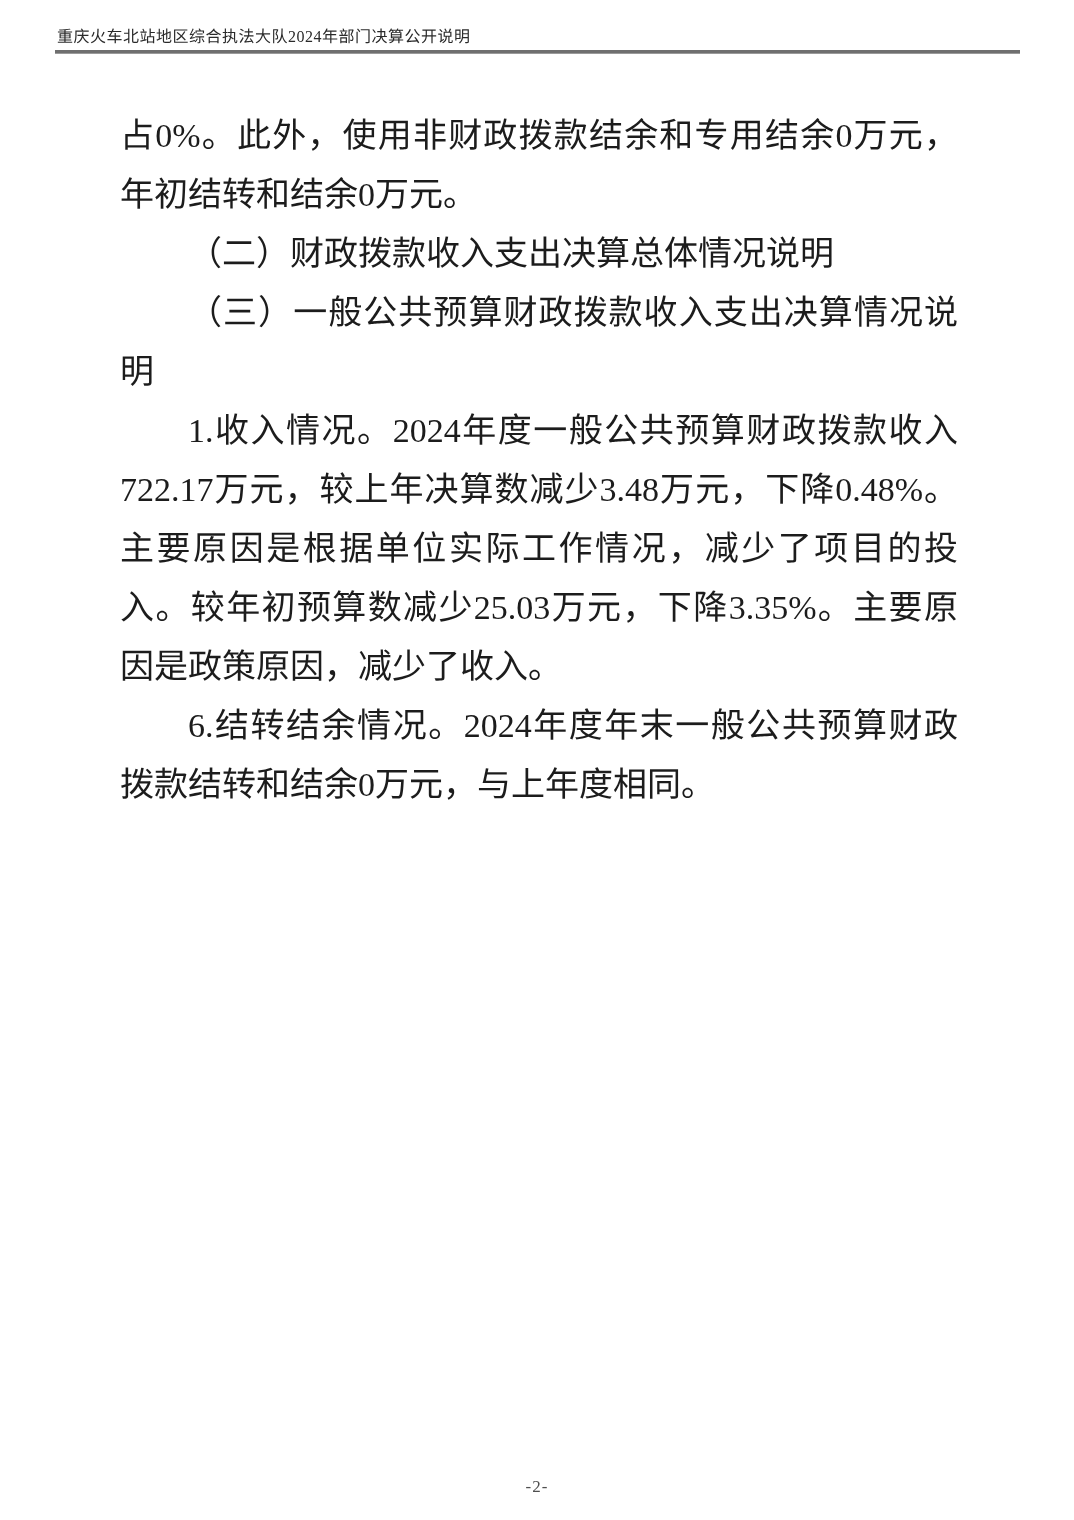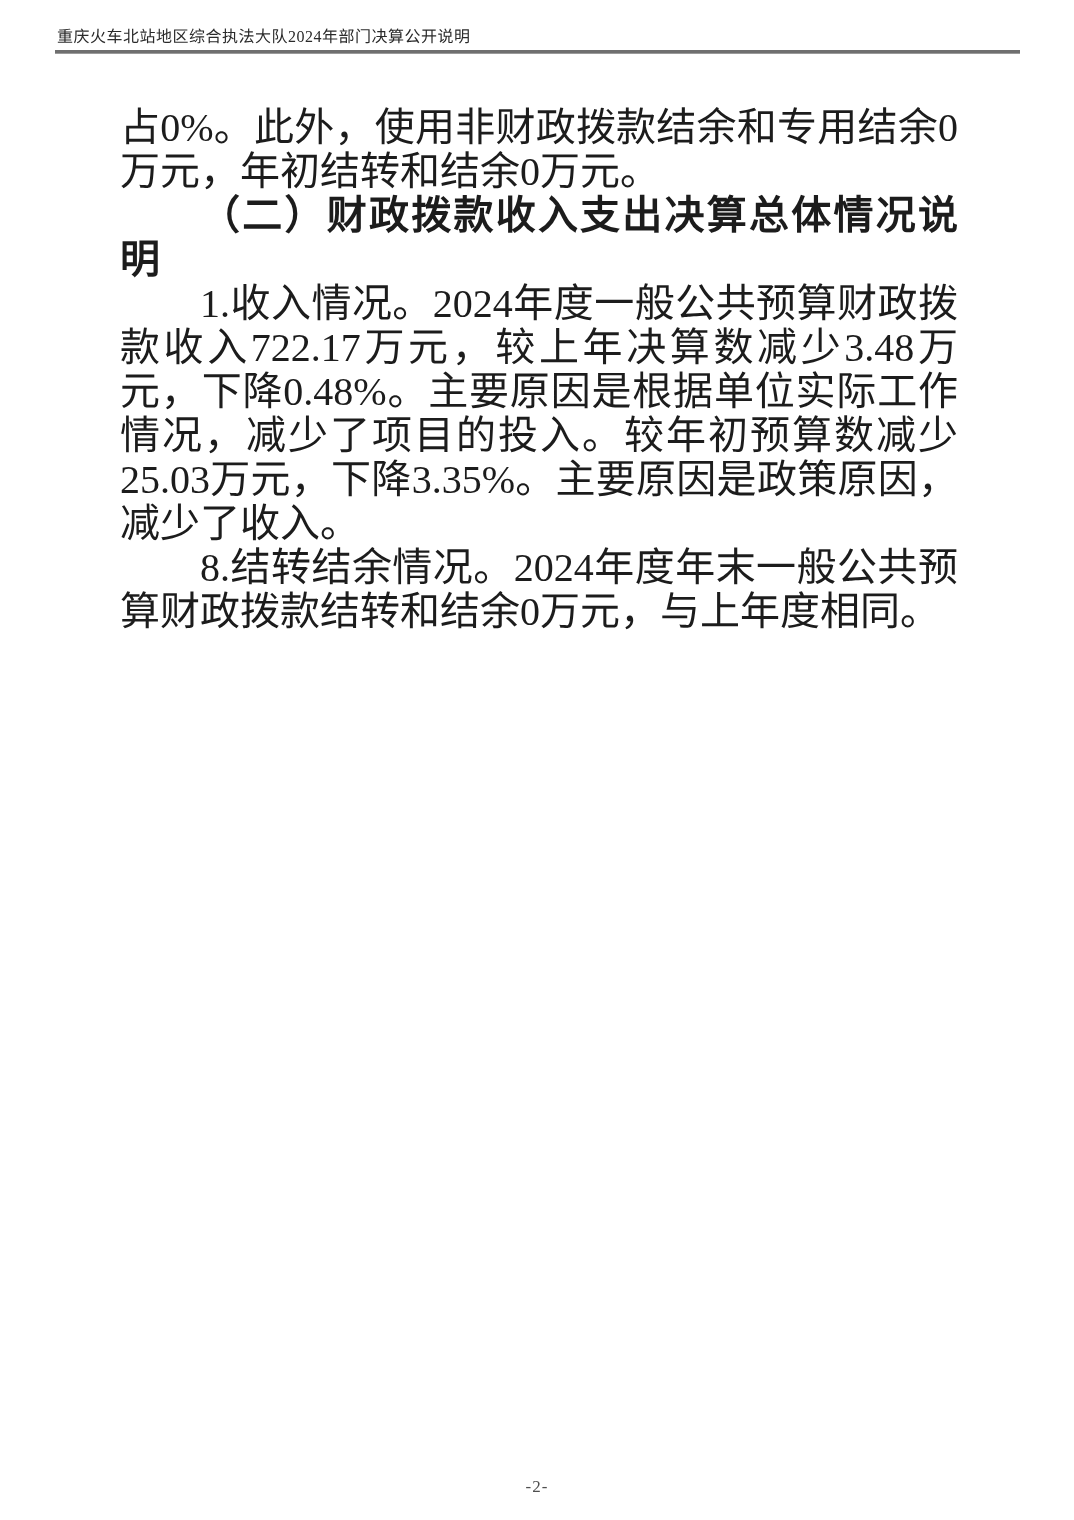--- a/index.html
+++ b/index.html
@@ -32,36 +32,36 @@
     width: 965px;
     height: 3px;
     background: #6f6f6f;
     border-bottom: 1px solid #9a9a9a;
   }
   .doc-body {
     position: absolute;
     left: 120px;
     top: 106px;
     width: 838px;
-    font-size: 40px;
-    line-height: 44px;
+    font-size: 34px;
+    line-height: 59px;
     color: #1c1c1c;
     text-align: justify;
     text-justify: inter-character;
   }
   .doc-body p {
     margin: 0;
     padding: 0;
     text-indent: 2em;
   }
   .doc-body p.no-indent {
     text-indent: 0;
   }
   .doc-body p.section-heading {
-    font-weight: 700;
+    font-weight: 400;
   }
   .doc-footer {
     position: absolute;
     left: 0;
     top: 1477px;
     width: 100%;
     text-align: center;
     font-size: 17px;
     color: #4f4f4f;
     letter-spacing: 1px;
@@ -72,21 +72,22 @@
 
 <div class="page">
 
   <div class="doc-header">重庆火车北站地区综合执法大队2024年部门决算公开说明</div>
 
   <div class="header-rule"></div>
 
   <div class="doc-body">
     <p class="no-indent">占0%。此外，使用非财政拨款结余和专用结余0万元，年初结转和结余0万元。</p>
     <p class="section-heading">（二）财政拨款收入支出决算总体情况说明</p>
+    <p class="section-heading">（三）一般公共预算财政拨款收入支出决算情况说明</p>
     <p>1.收入情况。2024年度一般公共预算财政拨款收入722.17万元，较上年决算数减少3.48万元，下降0.48%。主要原因是根据单位实际工作情况，减少了项目的投入。较年初预算数减少25.03万元，下降3.35%。主要原因是政策原因，减少了收入。</p>
-    <p>8.结转结余情况。2024年度年末一般公共预算财政拨款结转和结余0万元，与上年度相同。</p>
+    <p>6.结转结余情况。2024年度年末一般公共预算财政拨款结转和结余0万元，与上年度相同。</p>
   </div>
 
   <div class="doc-footer">
     <span>-2-</span>
   </div>
 
 </div>
 
 </body></html>

